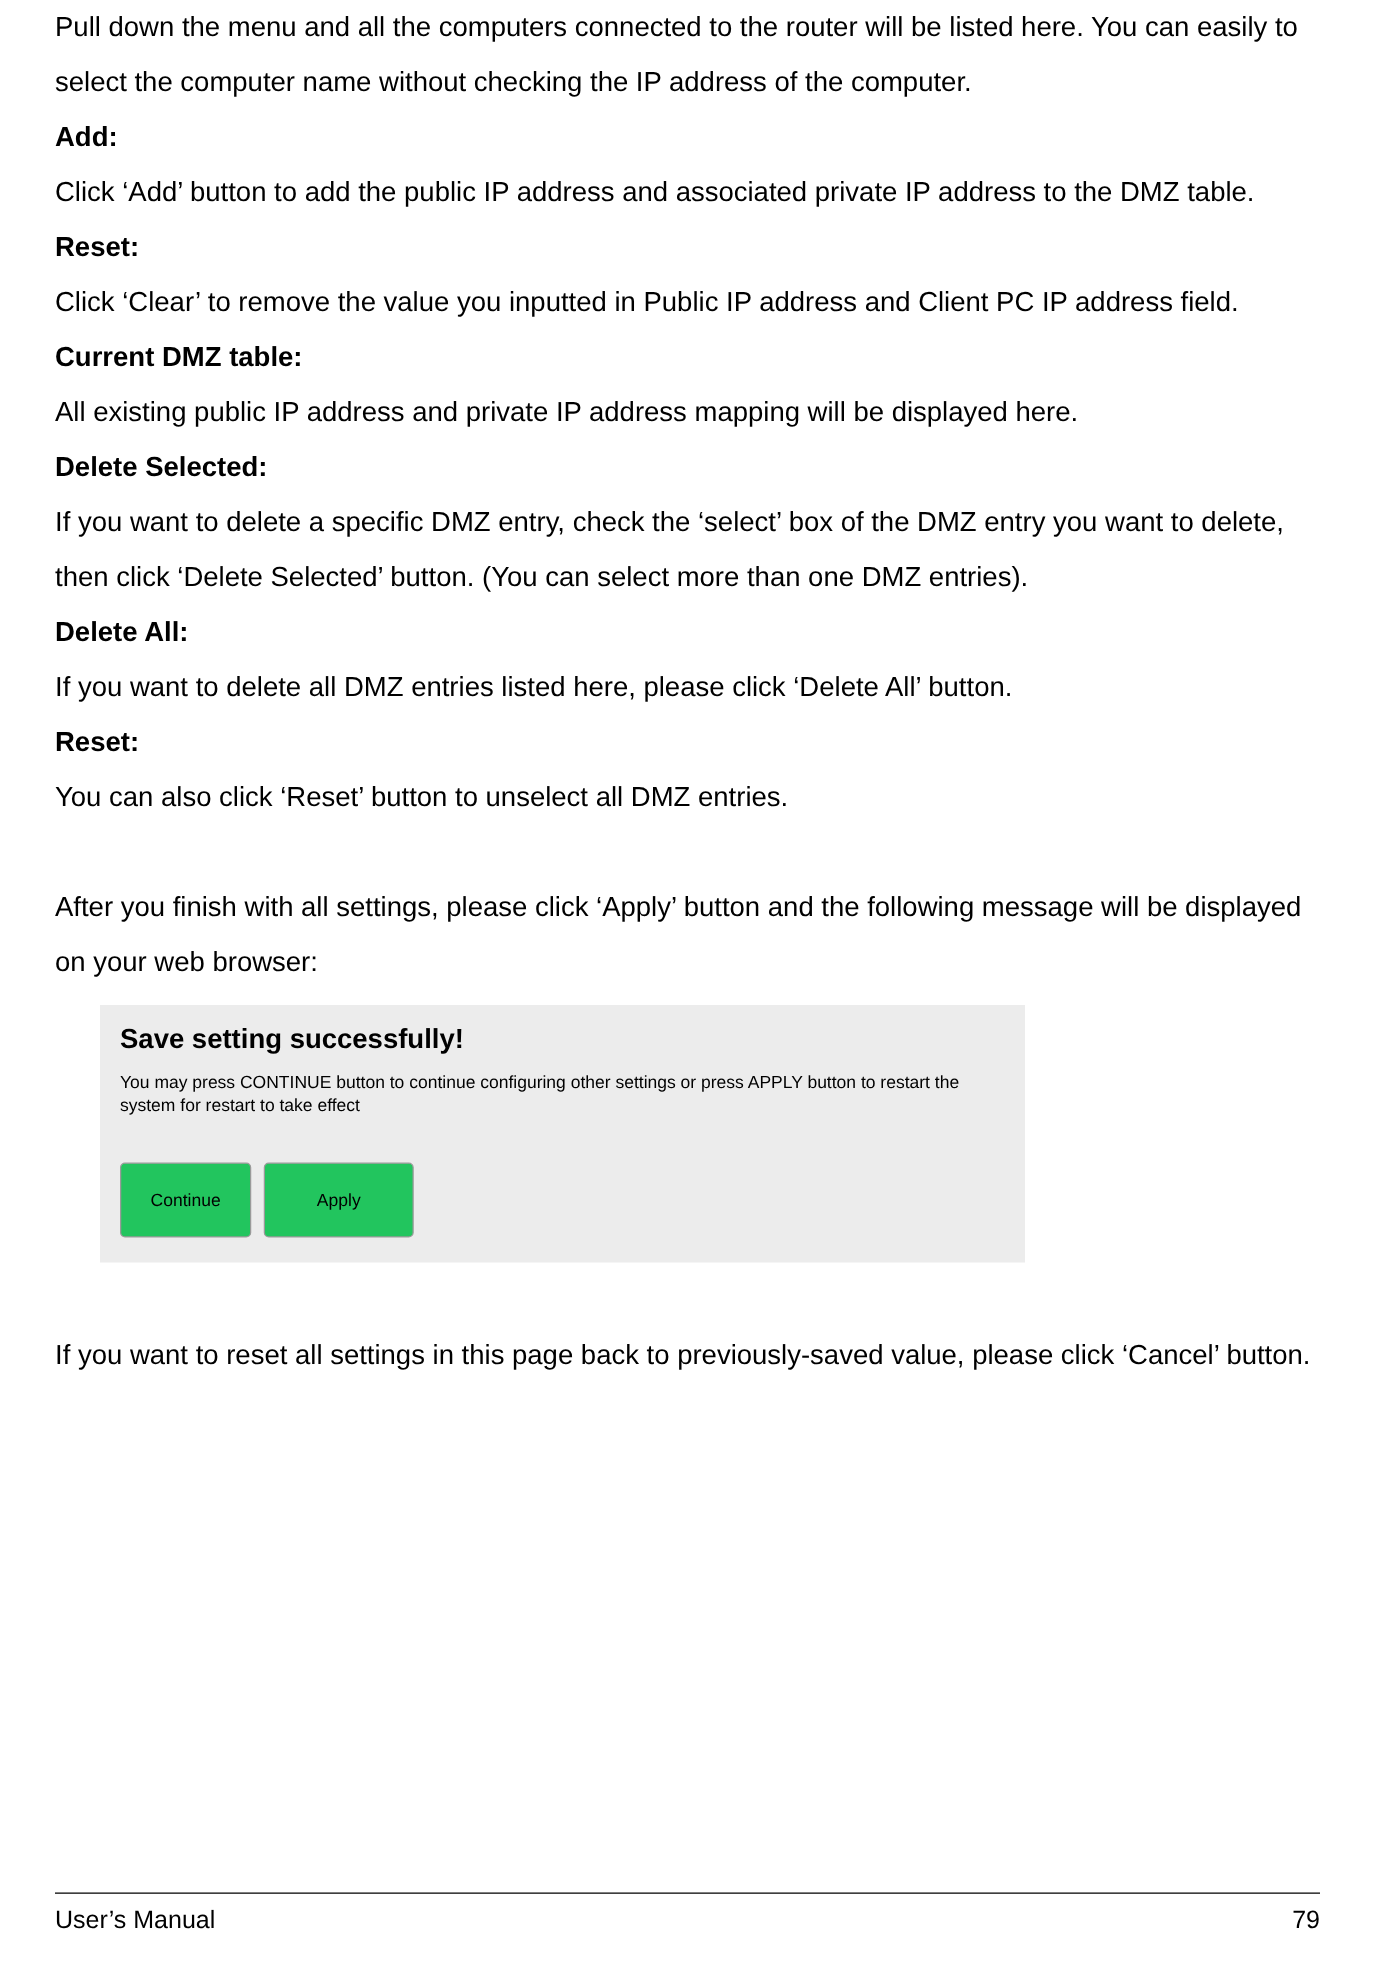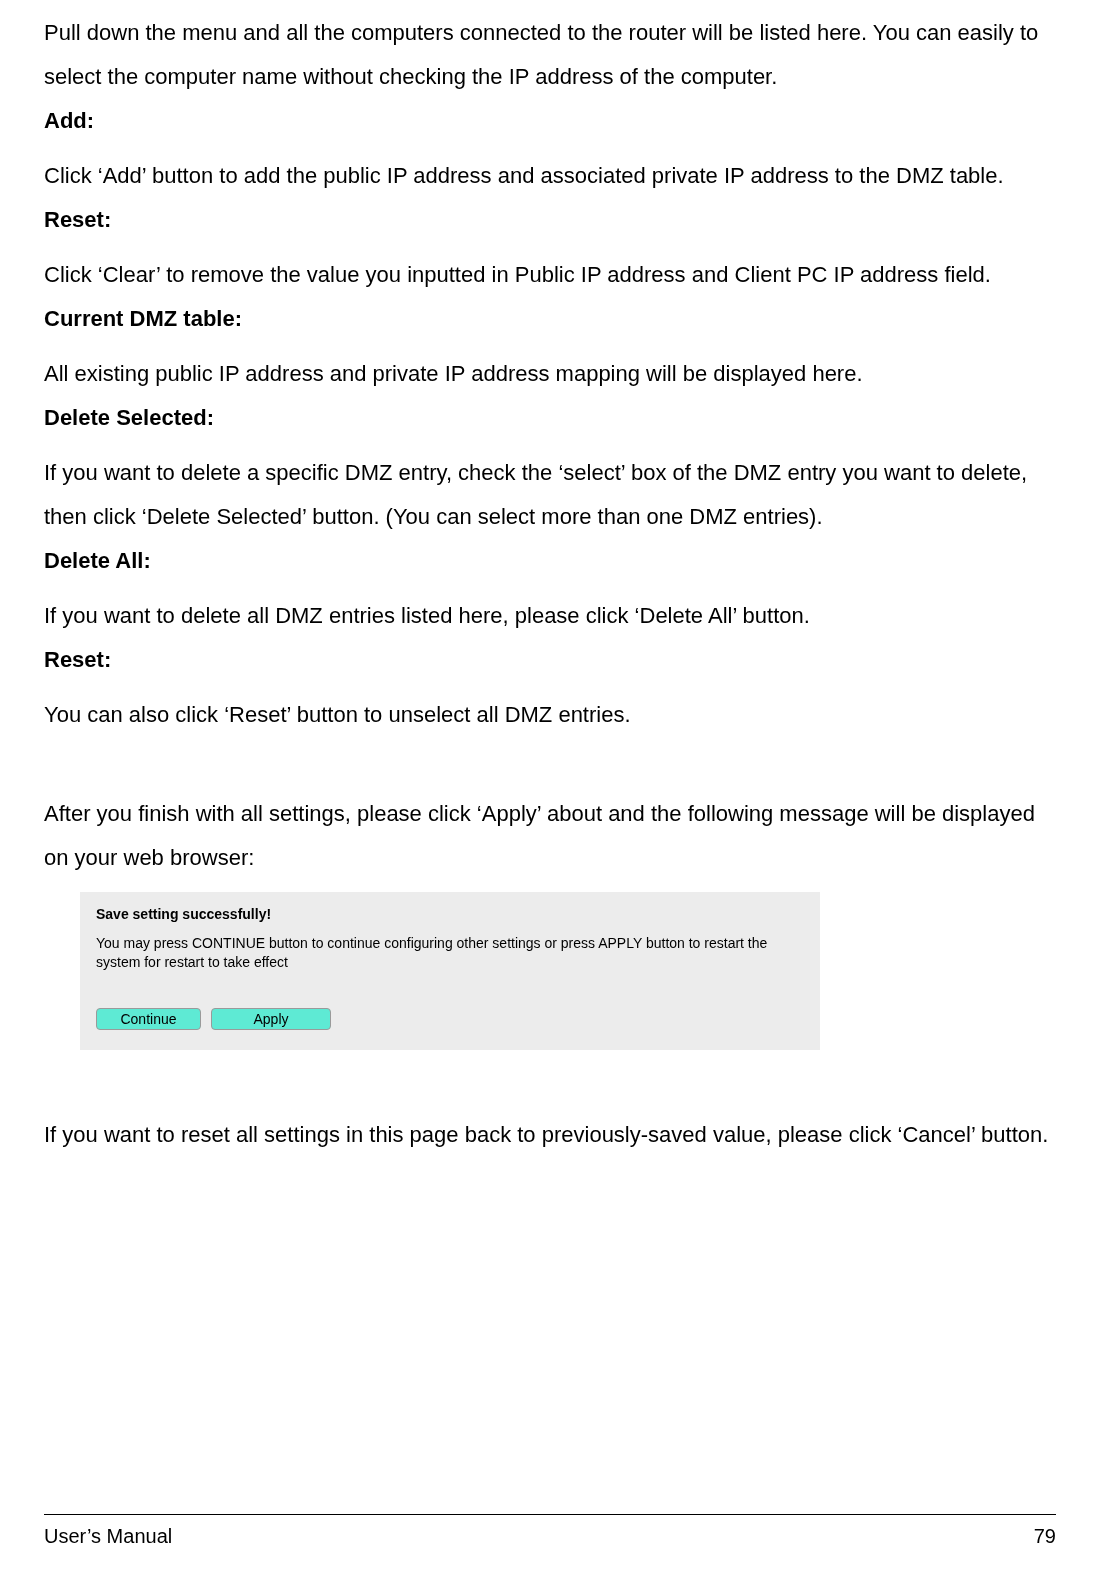--- a/index.html
+++ b/index.html
@@ -11,59 +11,58 @@
       position: relative;
     }
     .page {
       padding: 0 44px;
       color: #000;
     }
     .body-text {
       font-size: 22px;
       line-height: 2.0;
       color: #000;
-      margin-top: 11px;
     }
     .label {
       font-size: 22px;
       font-weight: bold;
       line-height: 2.0;
     }
     .screenshot-box {
       margin: 12px 0 8px 36px;
       width: 740px;
       background: #ececec;
       padding: 14px 16px 20px 16px;
     }
     .ss-title {
       font-family: Arial, Helvetica, sans-serif;
-      font-size: 14px;
+      font-size: 22px;
       font-weight: bold;
       color: #000;
       margin-bottom: 12px;
     }
     .ss-desc {
       font-family: Arial, Helvetica, sans-serif;
       font-size: 14px;
       line-height: 1.35;
       color: #000;
       margin-bottom: 36px;
     }
     .ss-buttons {
       display: flex;
       gap: 10px;
     }
     .ss-btn {
       border: 1px solid #9a9a9a;
       border-radius: 4px;
-      background: #5eead4;
+      background: #22c55e;
       font-family: Arial, Helvetica, sans-serif;
       font-size: 14px;
       text-align: center;
-      padding: 2px 0;
+      padding: 21px 0;
       color: #000;
     }
     .ss-btn.continue { width: 105px; }
     .ss-btn.apply { width: 120px; }
     .footer {
       position: absolute;
       left: 44px;
       right: 44px;
       bottom: 30px;
       text-align: center;
@@ -106,21 +105,21 @@
   <p class="body-text">If you want to delete a specific DMZ entry, check the ‘select’ box of the DMZ entry you want to delete, then click ‘Delete Selected’ button. (You can select more than one DMZ entries).</p>
 
   <p class="label">Delete All:</p>
   <p class="body-text">If you want to delete all DMZ entries listed here, please click ‘Delete All’ button.</p>
 
   <p class="label">Reset:</p>
   <p class="body-text">You can also click ‘Reset’ button to unselect all DMZ entries.</p>
 
   <div class="spacer"></div>
 
-  <p class="body-text">After you finish with all settings, please click ‘Apply’ about and the following message will be displayed on your web browser:</p>
+  <p class="body-text">After you finish with all settings, please click ‘Apply’ button and the following message will be displayed on your web browser:</p>
 
   <div class="screenshot-box">
     <div class="ss-title">Save setting successfully!</div>
     <div class="ss-desc">You may press CONTINUE button to continue configuring other settings or press APPLY button to restart the system for restart to take effect</div>
     <div class="ss-buttons">
       <div class="ss-btn continue">Continue</div>
       <div class="ss-btn apply">Apply</div>
     </div>
   </div>
 

